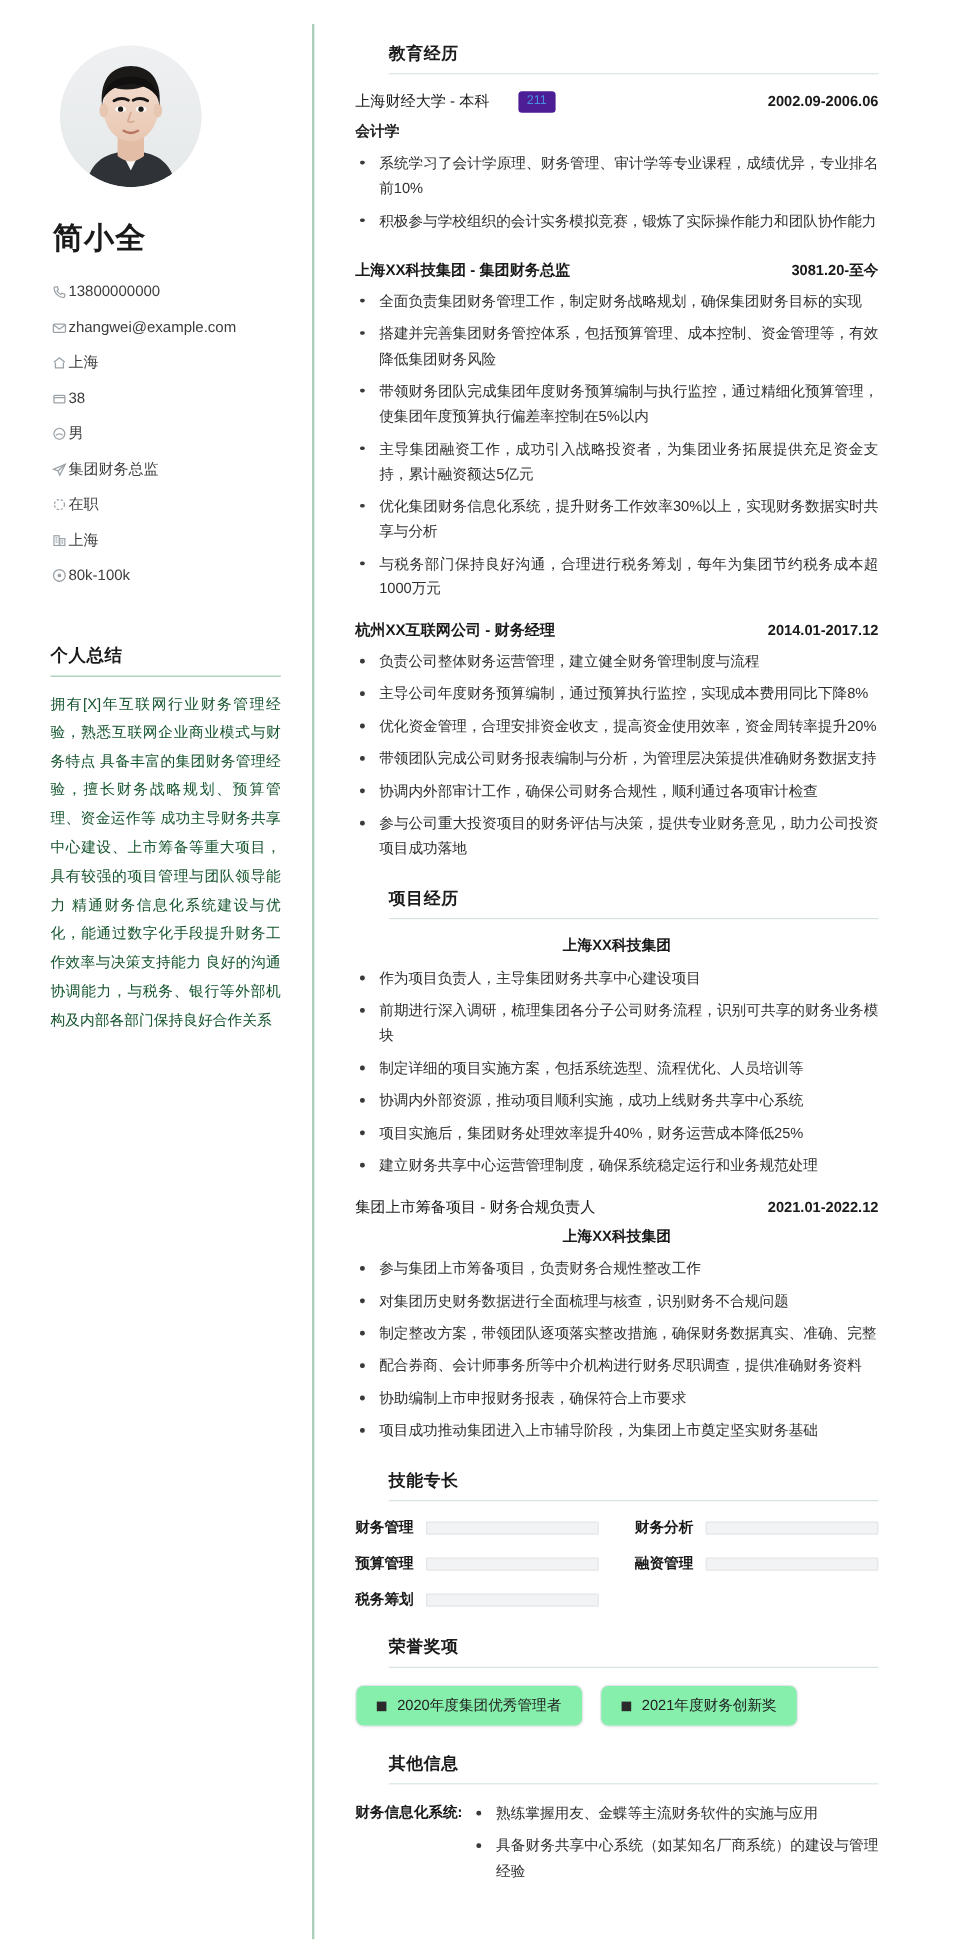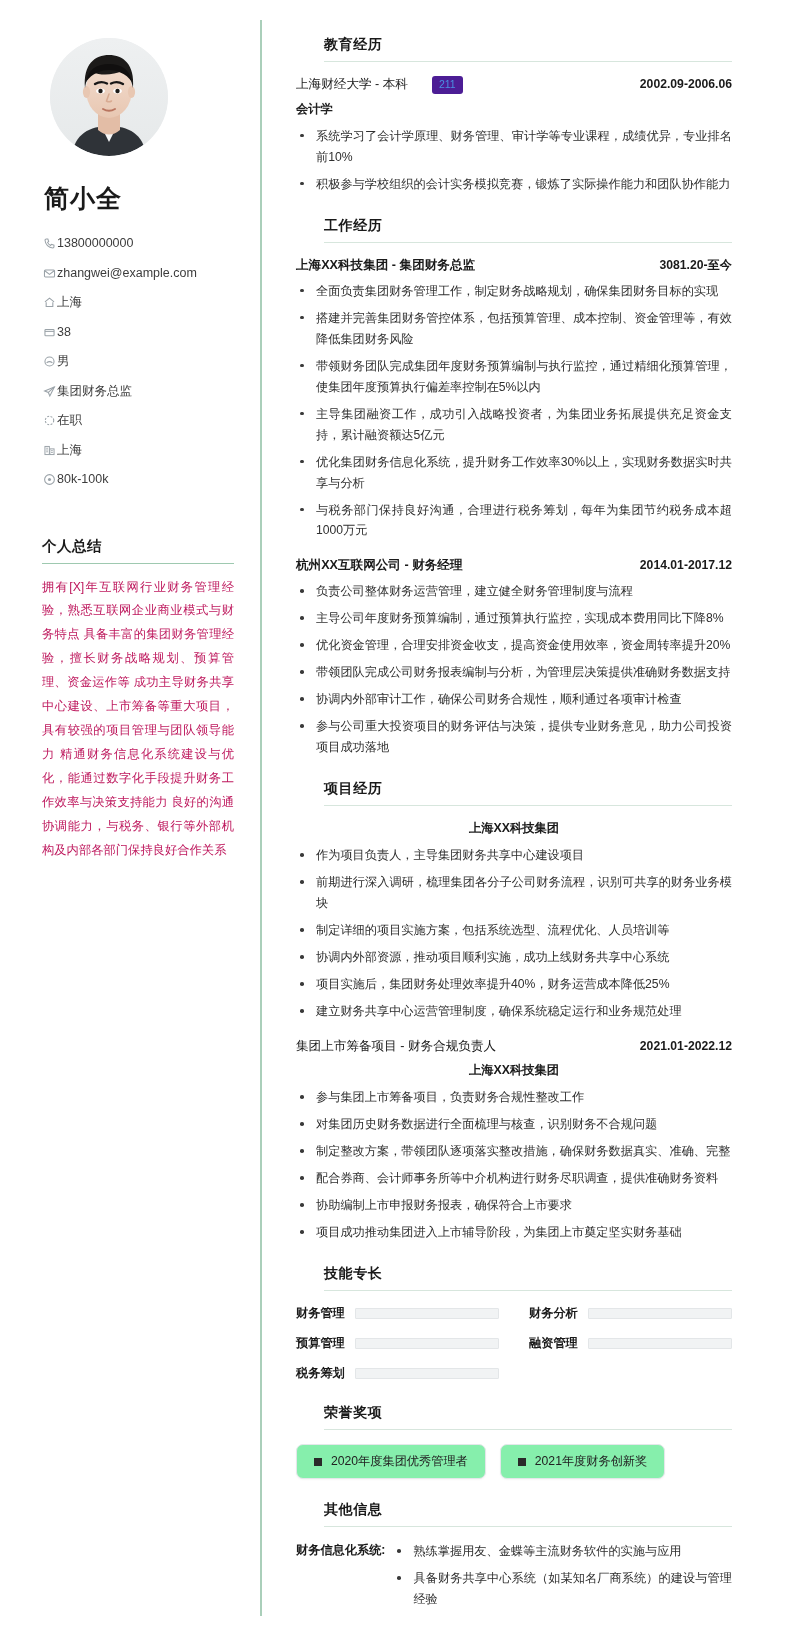--- a/index.html
+++ b/index.html
@@ -82,21 +82,21 @@
     font-weight: bold;
     color: #1a1a1a;
     padding-bottom: 7px;
     border-bottom: 1.5px solid #9ec9b0;
     margin-bottom: 12px;
     letter-spacing: .5px;
   }
   .side-body {
     font-size: 12.3px;
     line-height: 1.95;
-    color: #be185d;
+    color: #14532d;
     text-align: justify;
     word-break: break-all;
   }
 
   
   .main {
     flex: 1 1 auto;
     padding: 10px 62px 40px 34px;
     min-width: 0;
   }
@@ -396,21 +396,20 @@
         </div>
         <div class="entry-sub">会计学</div>
         <ul class="bullets">
           <li>系统学习了会计学原理、财务管理、审计学等专业课程，成绩优异，专业排名前10%</li>
           <li>积极参与学校组织的会计实务模拟竞赛，锻炼了实际操作能力和团队协作能力</li>
         </ul>
       </div>
     </section>
 
     <section class="section">
-      <div class="sec-heading">工作经历</div>
 
       <div class="entry">
         <div class="entry-head">
           <div class="entry-title">上海XX科技集团 - 集团财务总监</div>
           <div class="entry-date">3081.20-至今</div>
         </div>
         <ul class="bullets">
           <li>全面负责集团财务管理工作，制定财务战略规划，确保集团财务目标的实现</li>
           <li>搭建并完善集团财务管控体系，包括预算管理、成本控制、资金管理等，有效降低集团财务风险</li>
           <li>带领财务团队完成集团年度财务预算编制与执行监控，通过精细化预算管理，使集团年度预算执行偏差率控制在5%以内</li>

